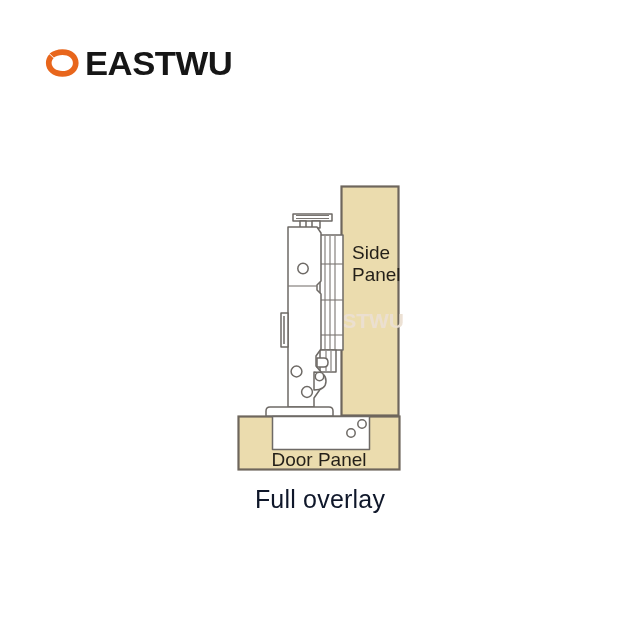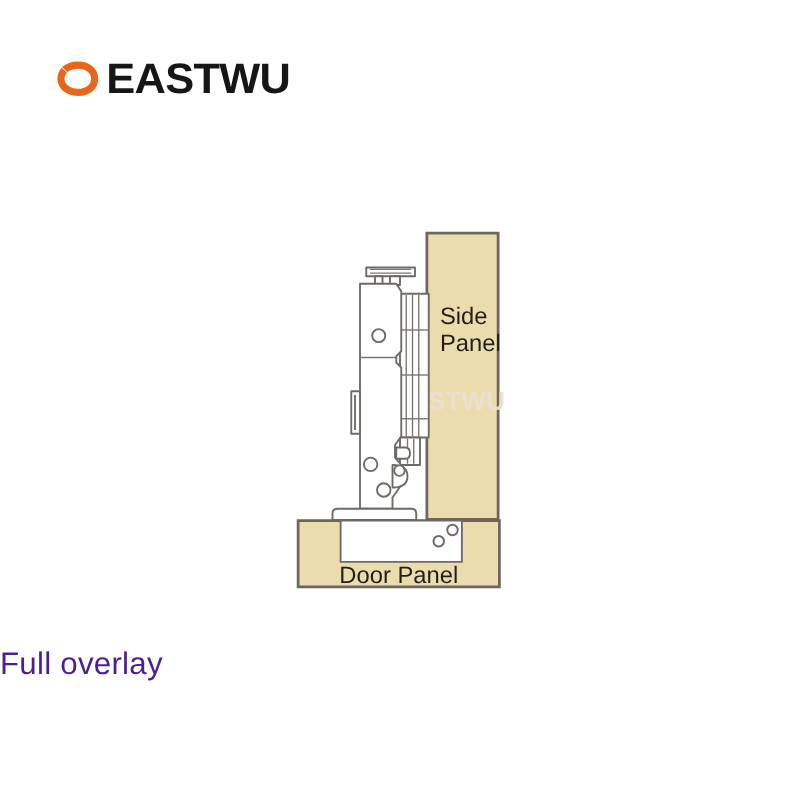--- a/index.html
+++ b/index.html
@@ -64,26 +64,26 @@
   #diagram svg {
     display: block;
     width: 640px;
     height: 640px;
   }
 
   
   #caption {
     position: absolute;
     left: 0;
-    top: 517px;
-    width: 640px;
-    text-align: left;
+    top: 485px;
+    width: 640px;
+    text-align: center;
     font-family: "Liberation Sans", sans-serif;
     font-size: 25px;
-    color: #4c1d95;
+    color: #0f172a;
     letter-spacing: 0.2px;
   }
 </style>
 </head>
 <body>
 
 <div id="page">
 
   <div id="brand-logo">
     <svg class="logo-mark" viewBox="0 0 34 30">

